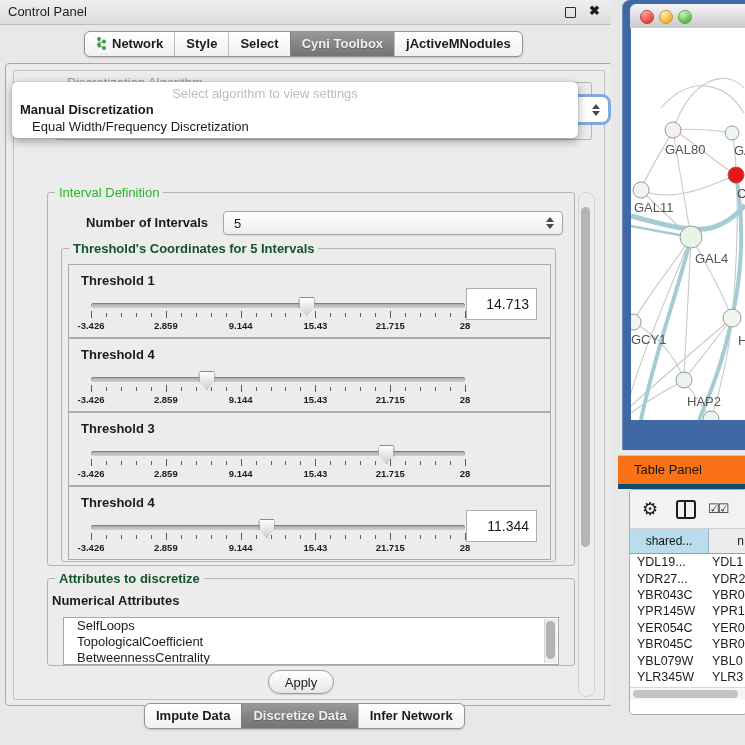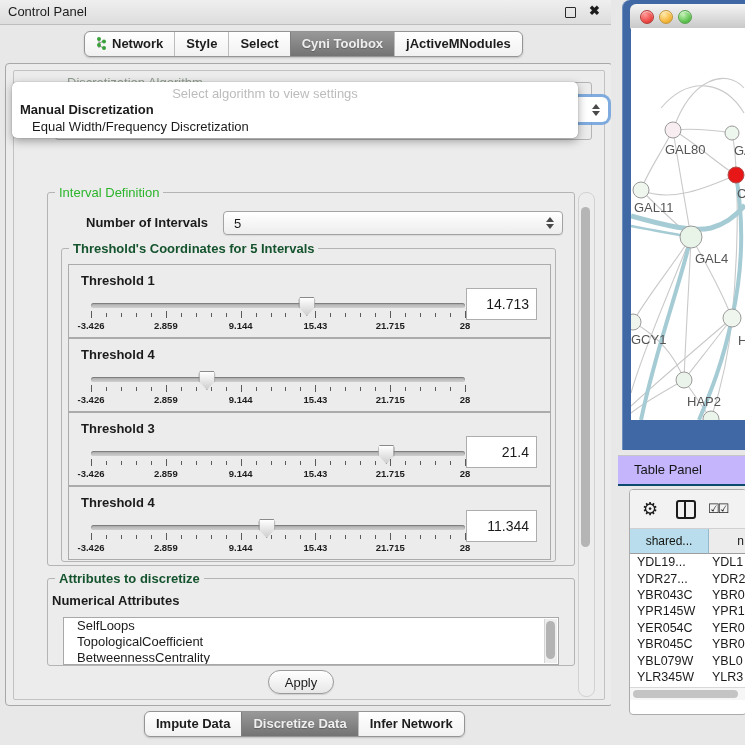--- a/index.html
+++ b/index.html
@@ -12,21 +12,21 @@
   .float-ic{position:absolute;right:42px;top:7px;width:9px;height:9px;border:1.5px solid #2b2b2b;border-radius:1px;}
   .close-ic{position:absolute;right:18px;top:3px;font-size:13px;font-weight:bold;color:#1b1b1b;}
   .seg{position:absolute;display:flex;border:1px solid #949494;border-radius:6px;overflow:hidden;
        background:linear-gradient(#ffffff,#f1f1f1);box-shadow:0 1px 2px rgba(0,0,0,.18);}
   .seg .tab{padding:4px 11px 5px;font-size:13px;font-weight:bold;color:#1c1c1c;
             border-left:1px solid #bdbdbd;display:flex;align-items:center;gap:5px;white-space:nowrap;}
   .seg .tab:first-child{border-left:none;}
   .seg .tab.sel{background:linear-gradient(#989898,#737373);color:#efefef;border-left-color:#7e7e7e;
                 text-shadow:0 1px 1px rgba(0,0,0,.25);}
   #tabs-top{left:84px;top:31px;}
-  #tabs-bottom{left:144px;top:703px;margin-top:8px;}
+  #tabs-bottom{left:144px;top:703px;}
   .outer-box{position:absolute;left:5px;top:63px;width:606px;height:641px;border:1px solid #a8a8a8;
              border-radius:4px;background:#ececec;}
   .inner-box{position:absolute;left:13px;top:70px;width:590px;height:628px;border:1px solid #c2c2c2;
              border-radius:2px;background:#ececec;}
   .grp{position:absolute;border:1px solid #b4b4b4;border-radius:3px;}
   .grp>.legend{position:absolute;top:-8px;left:7px;background:#ececec;padding:0 4px;font-size:13px;white-space:nowrap;}
   .legend.green{color:#2cb52c;}
   .legend.blue{color:#14532d;font-weight:bold;}
   .legend.muted{color:#8f9d8f;}
   
@@ -74,22 +74,22 @@
   .right-bg{position:absolute;left:611px;top:0;width:134px;height:745px;background:#e8e8e8;}
   .net-window{position:absolute;left:622px;top:0;width:123px;height:450px;background:#3f68a5;
               border-top-left-radius:8px;box-shadow:inset 1px 0 0 rgba(255,255,255,.25);}
   .net-titlebar{position:absolute;left:8px;top:4px;width:115px;height:24px;border-top-left-radius:6px;
                 background:linear-gradient(#f5f5f5,#c9c9c9);border-bottom:1px solid #9a9a9a;}
   .light{position:absolute;top:6px;width:12px;height:12px;border-radius:50%;box-shadow:inset 0 1px 1px rgba(255,255,255,.7);}
   .light.red{left:10px;background:radial-gradient(circle at 35% 30%,#ff9a99,#ee4b47 60%,#c62f2c);border:1px solid #b13a36;}
   .light.yellow{left:29px;background:radial-gradient(circle at 35% 30%,#ffe9a8,#f6b73c 60%,#d29a26);border:1px solid #c29638;}
   .light.green{left:48px;background:radial-gradient(circle at 35% 30%,#c5f2b8,#62c553 60%,#3fa236);border:1px solid #57a14c;}
   .net-canvas{position:absolute;left:9px;top:28px;width:114px;height:392px;background:#ffffff;overflow:hidden;}
-  .tp-bar{position:absolute;left:618px;top:455px;width:127px;height:28px;background:#c4b5fd;
-          border-top:1px solid #c6c6c6;border-bottom:2px solid #0c4a6e;}
+  .tp-bar{position:absolute;left:618px;top:455px;width:127px;height:28px;background:#f97316;
+          border-top:1px solid #c6c6c6;border-bottom:5px solid #0c4a6e;}
   .tp-bar .t{position:absolute;left:16px;top:6px;font-size:13px;color:#161616;}
   .tp-box{position:absolute;left:629px;top:489px;width:116px;height:224px;background:#ffffff;
           border:1px solid #ababab;border-radius:4px;overflow:hidden;}
   .tp-toolbar{position:absolute;left:0;top:0;width:100%;height:38px;background:#f2f2f2;border-bottom:1px solid #d0d0d0;}
   .gear{position:absolute;left:12px;top:8px;font-size:18px;color:#1c1c1c;}
   .splitcol{position:absolute;left:46px;top:10px;width:16px;height:15px;border:2px solid #1c1c1c;border-radius:3px;}
   .splitcol:before{content:"";position:absolute;left:6px;top:0;width:2px;height:15px;background:#1c1c1c;}
   .cbx{position:absolute;left:78px;top:11px;font-size:13px;letter-spacing:-2px;color:#1c1c1c;}
   .tp-header{position:absolute;left:0;top:39px;width:100%;height:25px;display:flex;}
   .tp-header .hc1{width:78px;background:#b9ddec;border-right:1px solid #93b9cb;border-bottom:1px solid #9e9e9e;
@@ -281,21 +281,20 @@
             <span class="th-tick minor" style="left: 92%;"></span>
             <span class="th-tick minor" style="left: 96%;"></span>
             <span class="th-tick major" style="left: 100%;"></span>
             <span class="th-scale-label" style="left: 0%;">-3.426</span>
             <span class="th-scale-label" style="left: 20%;">2.859</span>
             <span class="th-scale-label" style="left: 40%;">9.144</span>
             <span class="th-scale-label" style="left: 60%;">15.43</span>
             <span class="th-scale-label" style="left: 80%;">21.715</span>
             <span class="th-scale-label" style="left: 100%;">28</span>
           </div>
-        <div class="th-value">21.4</div>
       </div>
 
       <div class="th-panel" style="top:237px;">
         <span class="th-label">Threshold 4</span>
         <div class="th-slider">
           <div class="th-track"></div>
           <div class="th-thumb" style="left: 46.9993%;"></div>
         </div>
         <div class="th-scale">
             <span class="th-tick major" style="left: 0%;"></span>

